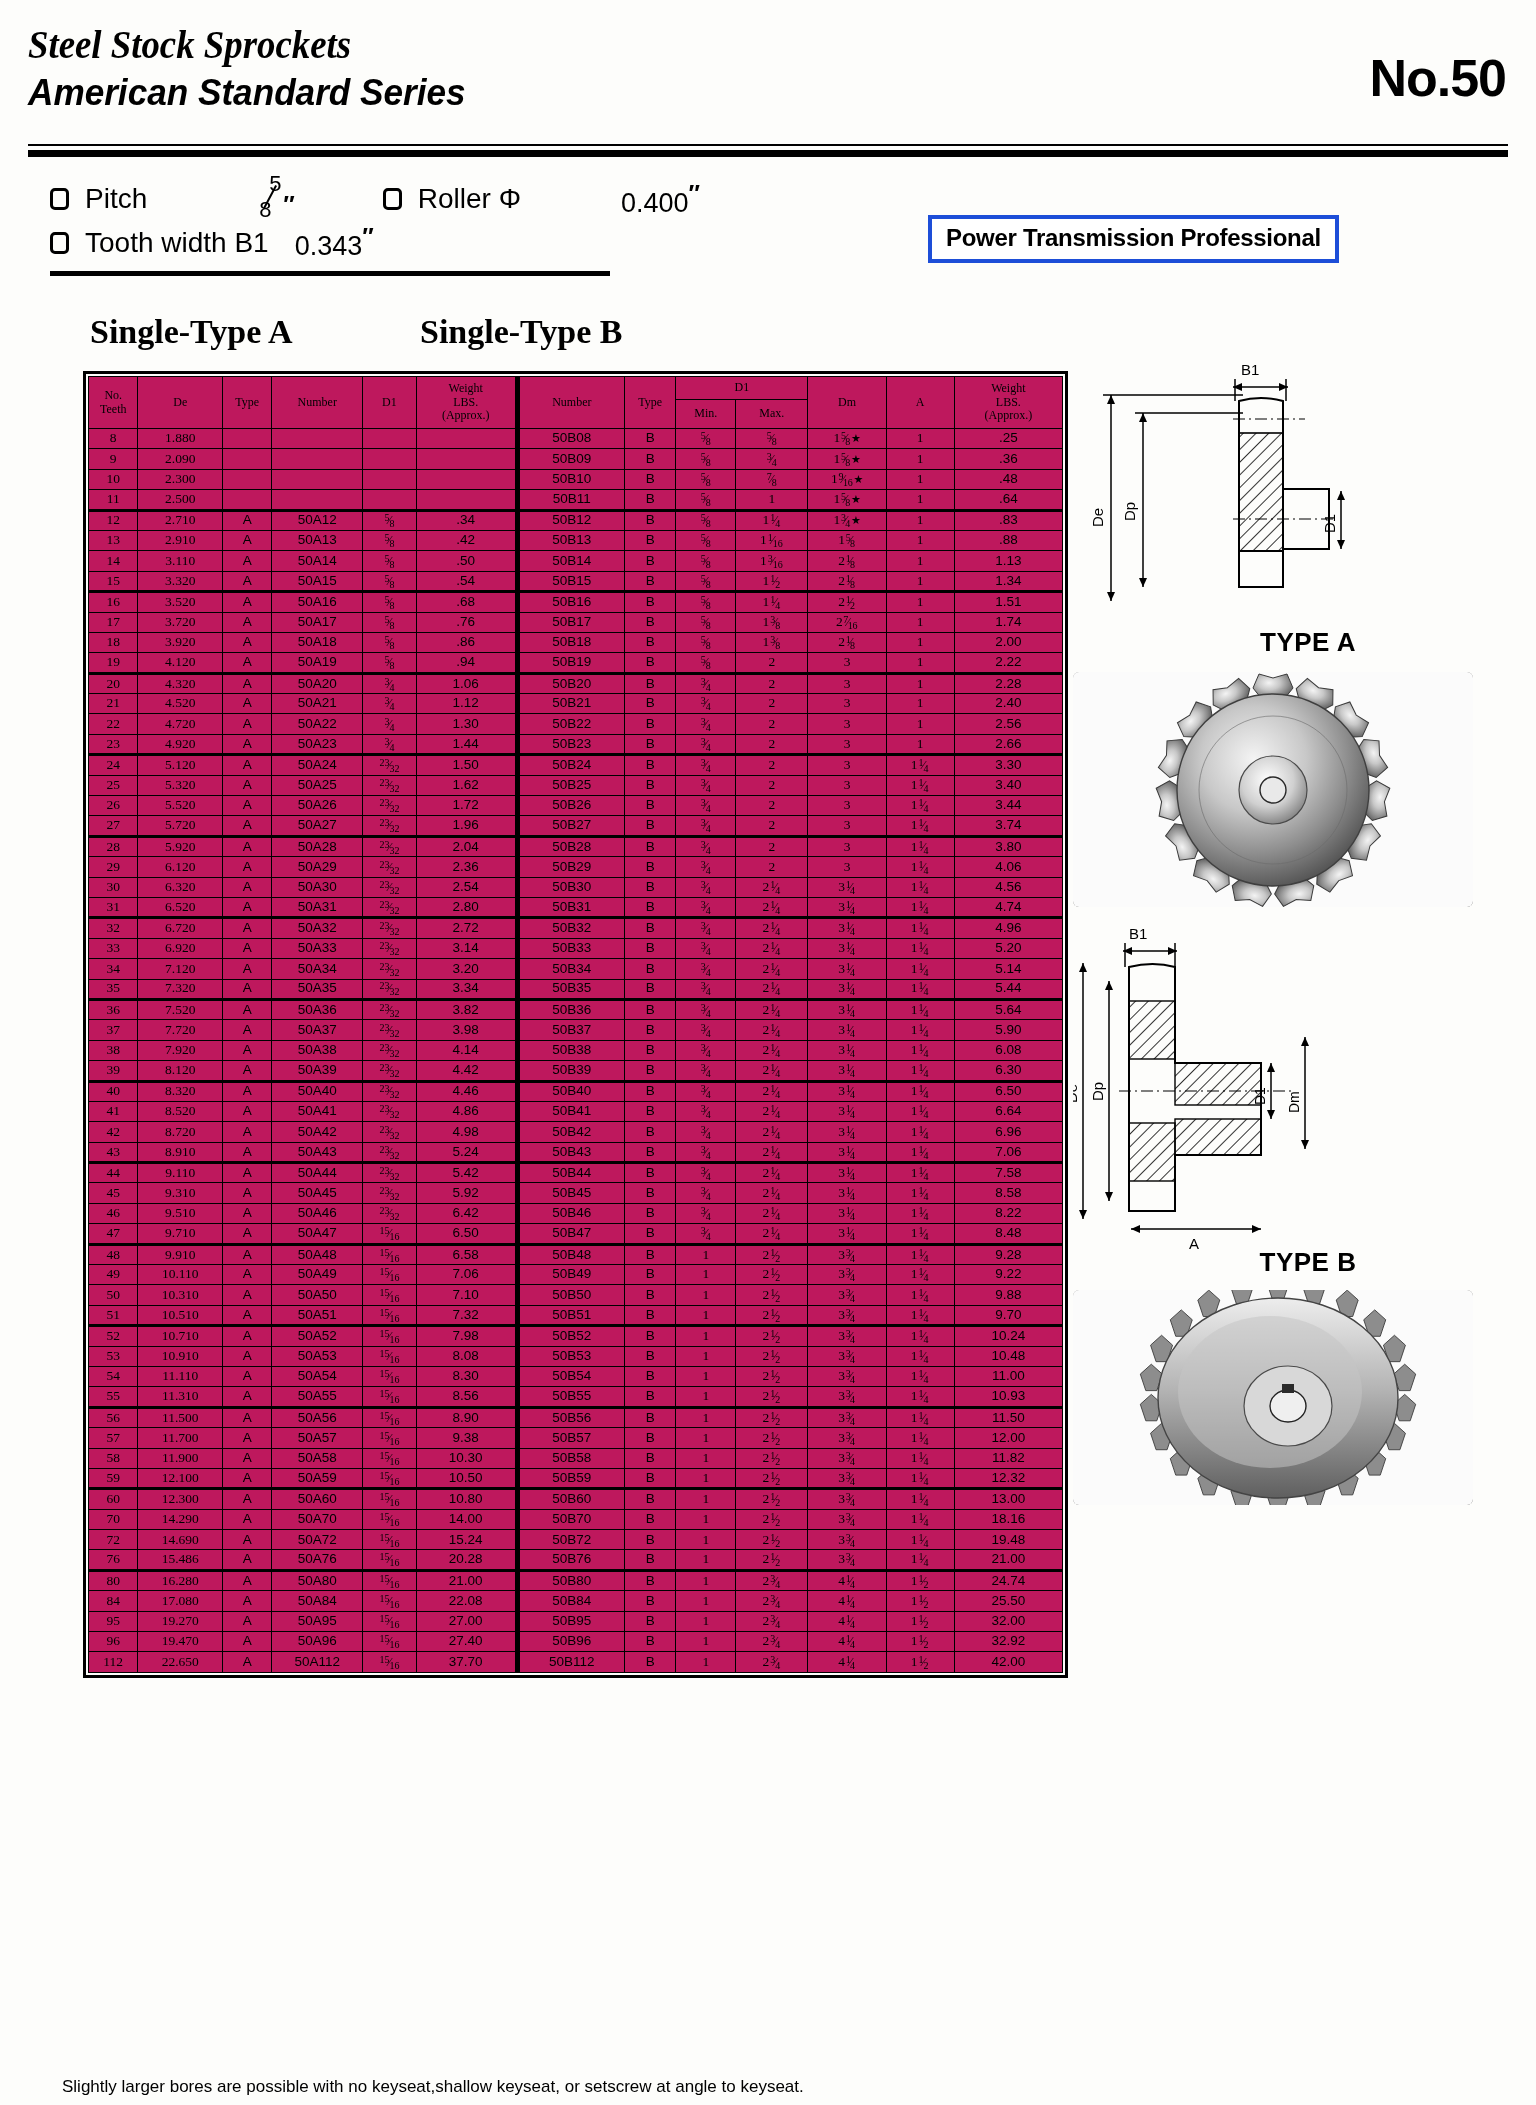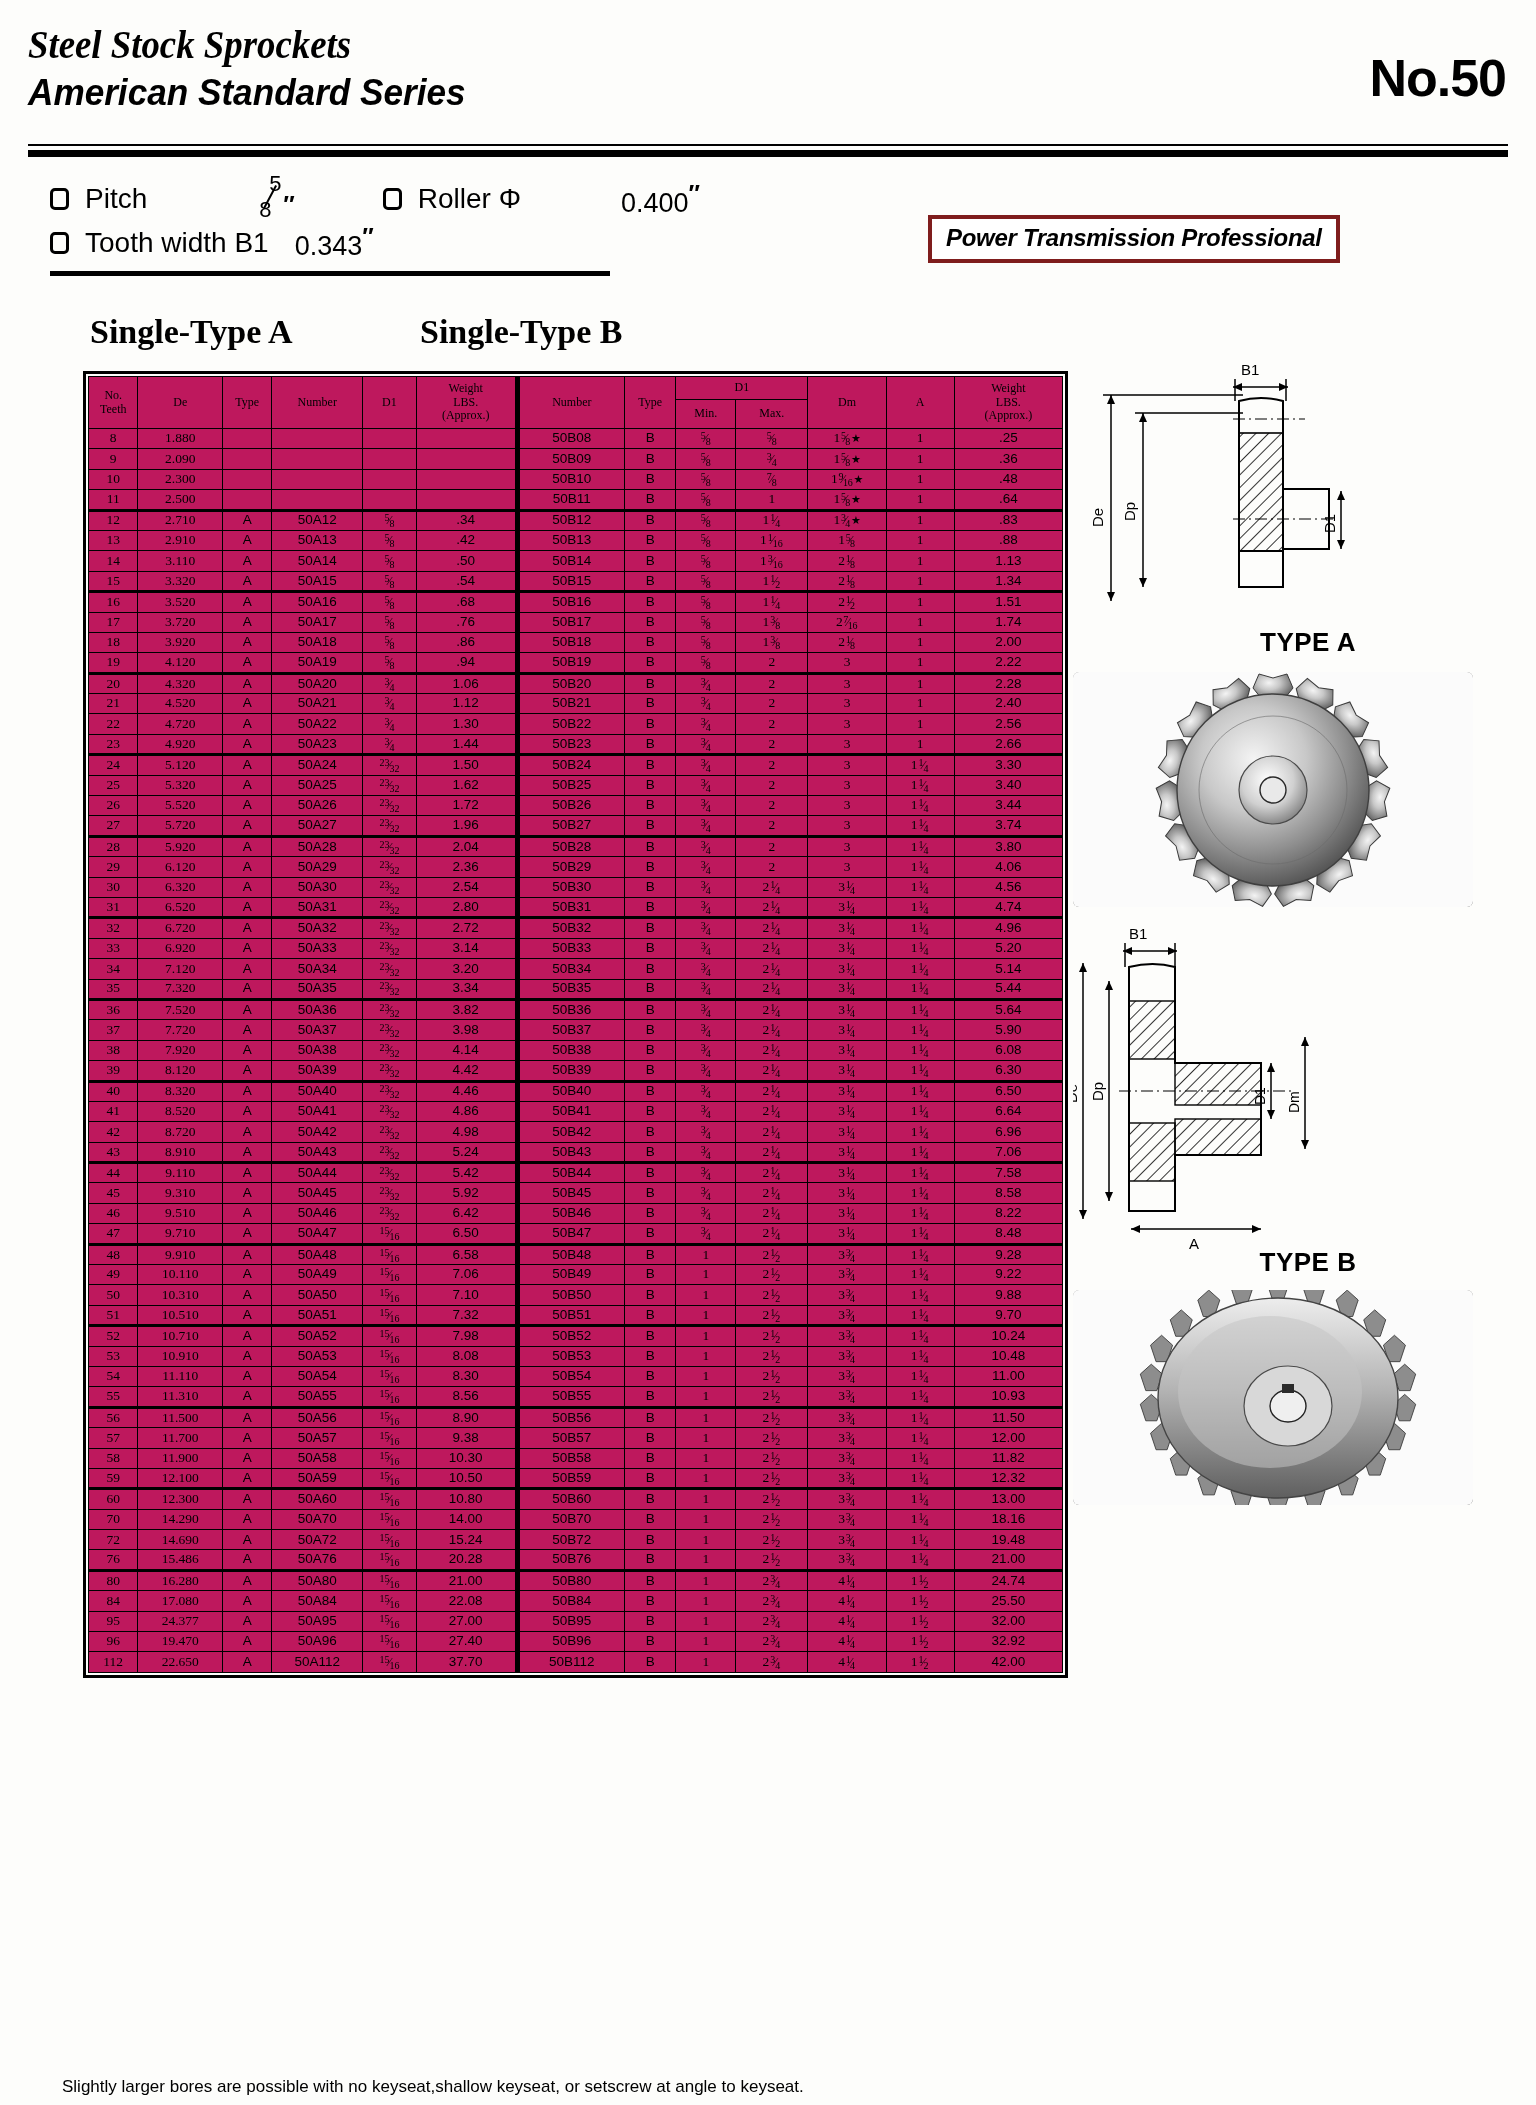--- a/index.html
+++ b/index.html
@@ -61,24 +61,23 @@
   .dq { font-size:24px; font-weight:bold; vertical-align:super; }
   .pitch-val { margin-left:110px; }
   .roller-grp { margin-left:88px; display:flex; align-items:center; }
   .roller-val { margin-left:100px; font-size:27px; }
   .tw-val { margin-left:26px; font-size:27px; }
   .spec-underline {
     position:absolute; left:22px; top:100px; width:560px; height:5px; background:#000;
   }
   .badge {
     position:absolute; left:900px; top:44px;
-    border:4px solid #7f1d1d; padding:5px 14px 7px 14px;
+    border:4px solid #1d4ed8; padding:5px 14px 7px 14px;
     font-size:24px; font-weight:bold; letter-spacing:-0.3px;
     background:#fff;
-    font-style:italic;
   }
 
   
   .sec-titles { position:relative; height:58px; margin-top:30px; }
   .sec-title {
     position:absolute; font-family:"Liberation Serif", serif;
     font-weight:bold; font-size:34px;
   }
   .sec-a { left:62px; top:0; }
   .sec-b { left:392px; top:0; }
@@ -1119,21 +1118,21 @@
                 <td class="sans sepL">50B84</td>
                 <td class="sans">B</td>
                 <td class="num">1</td>
                 <td class="num">2<span class="f"><i class="n">3</i><i class="s">⁄</i><i class="d">4</i></span></td>
                 <td class="num tight">4<span class="f"><i class="n">1</i><i class="s">⁄</i><i class="d">4</i></span></td>
                 <td class="num">1<span class="f"><i class="n">1</i><i class="s">⁄</i><i class="d">2</i></span></td>
                 <td class="sans">25.50</td>
               </tr>
               <tr>
                 <td class="num">95</td>
-                <td class="num">24.377</td>
+                <td class="num">19.270</td>
                 <td class="sans">A</td>
                 <td class="sans">50A95</td>
                 <td class="num"><span class="f"><i class="n">15</i><i class="s">⁄</i><i class="d">16</i></span></td>
                 <td class="sans">27.00</td>
                 <td class="sans sepL">50B95</td>
                 <td class="sans">B</td>
                 <td class="num">1</td>
                 <td class="num">2<span class="f"><i class="n">3</i><i class="s">⁄</i><i class="d">4</i></span></td>
                 <td class="num tight">4<span class="f"><i class="n">1</i><i class="s">⁄</i><i class="d">4</i></span></td>
                 <td class="num">1<span class="f"><i class="n">1</i><i class="s">⁄</i><i class="d">2</i></span></td>

